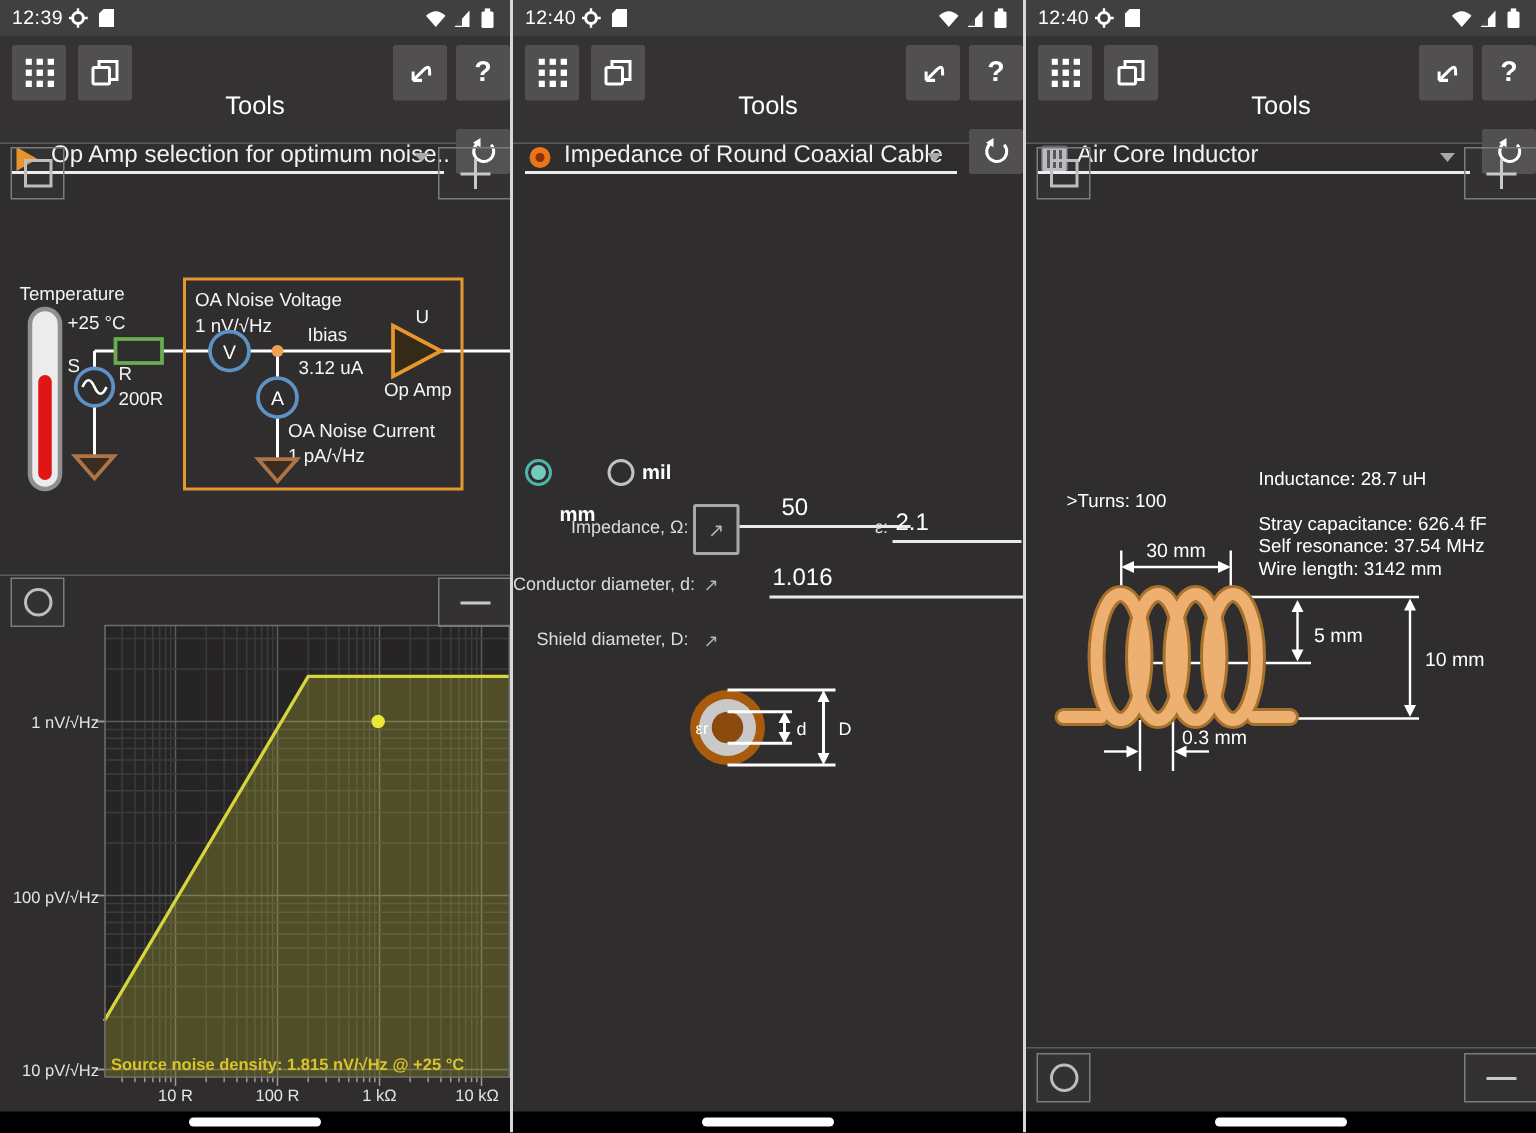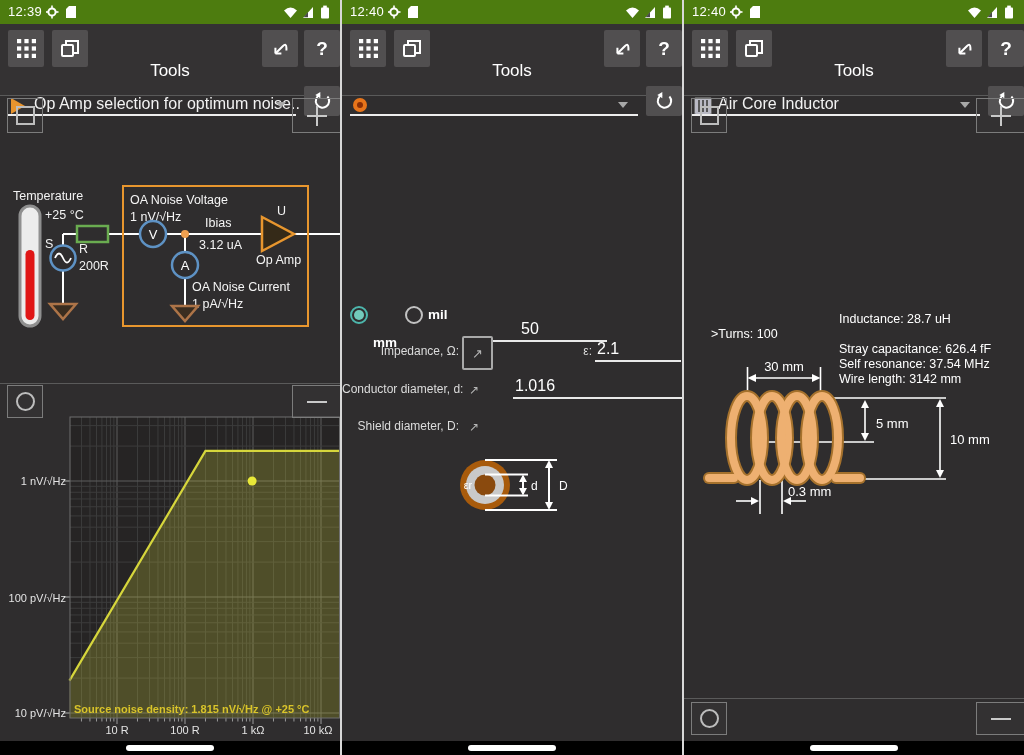--- a/index.html
+++ b/index.html
@@ -1,20 +1,20 @@
 <!DOCTYPE html>
 <html><head>
 <meta charset="utf-8">
 <style>
   html,body{margin:0;padding:0;background:#000;}
   body{width:1024px;height:755px;display:flex;font-family:"Liberation Sans",sans-serif;}
   .panel{position:relative;width:340px;height:755px;background:#2f2d2e;overflow:hidden;}
   .sep{width:2px;height:755px;background:#d8d8d8;}
   
-  .statusbar{position:absolute;top:0;left:0;width:100%;height:24px;background:#4d7c0f;}
+  .statusbar{position:absolute;top:0;left:0;width:100%;height:24px;background:#404040;}
   .sb-time{position:absolute;left:8px;top:4px;color:#fff;font-size:13px;letter-spacing:.3px;}
   .sb-left-icons{position:absolute;left:46px;top:5px;}
   .sb-right-icons{position:absolute;right:4px;top:5px;}
   
   .toolbar{position:absolute;top:24px;left:0;width:100%;height:72px;background:#343233;border-bottom:1px solid #5a5a5a;box-sizing:border-box;}
   .tbtn{position:absolute;width:36px;height:37px;top:6px;background:#514f50;border-radius:2px;display:flex;align-items:center;justify-content:center;}
   .tb-title{position:absolute;left:0;right:0;top:37px;text-align:center;color:#fff;font-size:17px;}
   .helpq{color:#fff;font-size:19px;font-weight:bold;}
   .selector-row{position:absolute;top:70px;left:0;right:0;height:26px;}
   .sel-label{position:absolute;left:34px;top:1px;color:#f2f2f2;font-size:16px;white-space:nowrap;}
@@ -370,20 +370,21 @@
           </g>
         </svg>
       </div>
     <div class="tbtn" style="left:304px">
         <span class="helpq">?</span>
       </div>
     <div class="selector-row">
       <span style="position:absolute;left:11px;top:4px;width:14px;height:14px;border-radius:50%;background:#e8751a;">
           <span style="position:absolute;left:4px;top:4px;width:6px;height:6px;border-radius:50%;background:#8a2f06;"></span>
         </span>
+      <span class="sel-label">Impedance of Round Coaxial Cable</span>
       <span class="caret"></span>
       <span class="sel-underline"></span>
       <div class="refresh-btn">
           <svg width="20" height="20" viewBox="0 0 24 24">
             <g>
               <path d="M9.5 4.6 A8 8 0 1 0 18.5 6.6" fill="none" stroke="#fff" stroke-width="2.4"></path>
               <polygon points="10,1.2 10,8.6 4,4.9" fill="#fff"></polygon>
             </g>
           </svg>
         </div>
@@ -392,21 +393,21 @@
 
   <div class="radio sel" style="left:8px;top:306px;"></div>
   <span class="rlabel" style="left:31px;top:307px;margin-top:28px;">mm</span>
   <div class="radio unsel" style="left:63px;top:306px;"></div>
   <span class="rlabel" style="left:86px;top:307px;">mil</span>
 
   <div class="flabel" style="top:344px;">Impedance, Ω:</div>
   <div class="aicon-box">
       <span>↗</span>
     </div>
-  <input class="fvalue" style="left: 151px; top: 320px; width: 86px; padding-left: 28px;" value="50">
+  <input class="fvalue" style="left: 151px; top: 330px; width: 86px; padding-left: 28px;" value="50">
   <div class="flabel" style="left:225px;width:25px;top:344px;">ε:</div>
   <input class="fvalue" style="left: 253px; top: 340px; width: 84px;" value="2.1">
 
   <div class="flabel" style="top:382px;">Conductor diameter, d:</div>
   <span class="aicon" style="left:127px;top:383px;">↗</span>
   <input class="fvalue" style="left: 151px; top: 377px; width: 186px; margin-left: 20px;" value="1.016">
 
   <div class="flabel" style="top:419px;">Shield diameter, D:</div>
   <span class="aicon" style="left:127px;top:420px;">↗</span>
 

